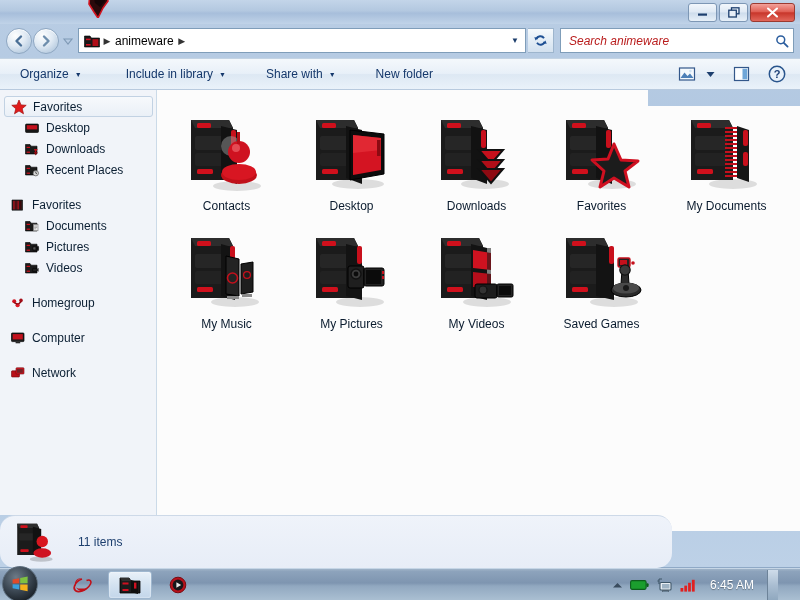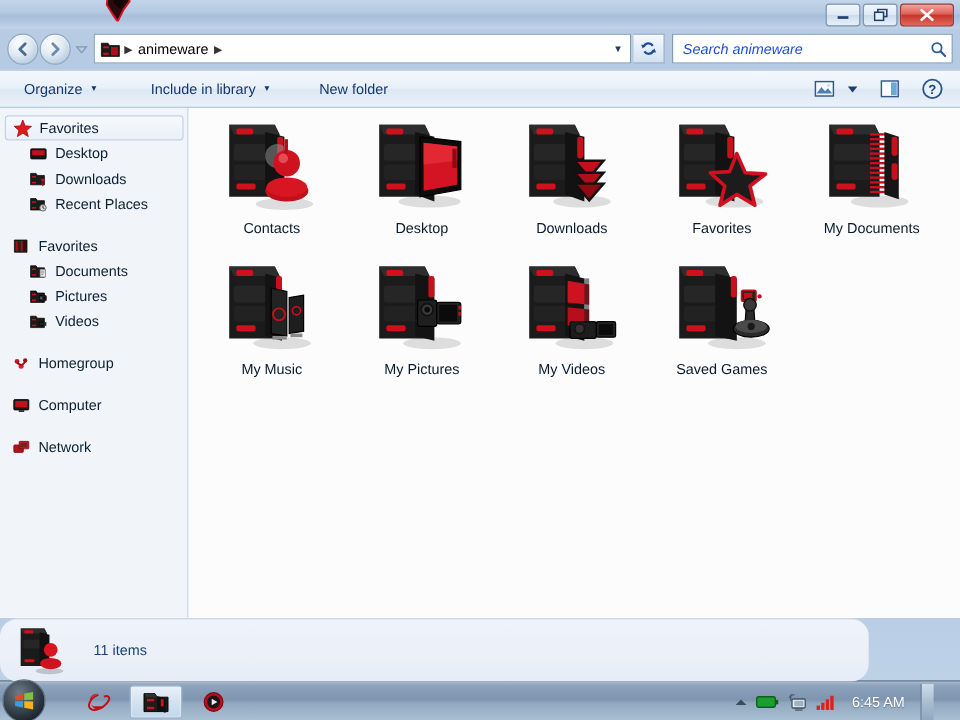--- a/index.html
+++ b/index.html
@@ -98,21 +98,21 @@
     display: flex; align-items: center; justify-content: center;
     cursor: pointer;
   }
   #searchbox {
     position: absolute; left: 560px; top: 4px;
     width: 234px; height: 25px;
     background: #fff; border: 1px solid #7f9db9;
     display: flex; align-items: center; padding: 0 4px 0 8px;
     cursor: text;
   }
-  #search-ph { font-style: italic; color: #1d4ed8; font-size: 12px; }
+  #search-ph { font-style: italic; color: #b91c1c; font-size: 12px; }
   #search-icon { margin-left: auto; }
 
   
   #cmdbar {
     position: absolute; left: 0; top: 58px;
     width: 800px; height: 32px;
     background: linear-gradient(180deg,#f4f8fc 0%, #e8f0f8 48%, #dde8f3 52%, #eaf2fa 100%);
     border-top: 1px solid #c3d3e3;
     border-bottom: 1px solid #b8cade;
     display: flex; align-items: center;
@@ -154,21 +154,21 @@
     margin: 0 3px 0 4px; padding-left: 6px;
     height: 21px;
     background: linear-gradient(180deg,#f7f9fc 0%, #eaf0f7 100%);
     border: 1px solid #c2d2e3; border-radius: 3px;
   }
   .nav-gap { height: 14px; }
   .nav-ico { width: 16px; height: 16px; flex: 0 0 16px; }
 
   
   #content {
-    position: absolute; left: 158px; top: 0;
+    position: absolute; left: 158px; top: 16px;
     width: 642px; height: 425px;
     background: #fcfcfc;
     padding: 4px 0 0 6px;
     display: flex; flex-wrap: wrap;
     align-content: flex-start;
   }
   .file-item {
     width: 125px; height: 118px;
     display: flex; flex-direction: column; align-items: center;
     cursor: pointer; padding-top: 2px;
@@ -176,21 +176,21 @@
   .file-ico { width: 92px; height: 86px; }
   .file-label {
     font-size: 12px; color: #0a1b2e;
     margin-top: 1px; text-align: center;
     white-space: nowrap;
   }
 
   
   #statusbar {
     position: absolute; left: 0; top: 515px;
-    width: 724px; height: 53px;
+    width: 672px; height: 53px;
     background: linear-gradient(180deg,#eff3fa 0%, #e7edf7 100%);
     border-top: 1px solid #cdd9e8;
     display: flex; align-items: center; border-radius: 15px;
   }
   #status-ico { width: 48px; height: 48px; margin-left: 12px; flex: 0 0 48px; }
   #status-text {
     margin-left: 18px; font-size: 12px; color: #1d3f6e;
   }
 
   
@@ -319,20 +319,24 @@
     </div>
   </div>
 
   <div id="cmdbar">
     <div class="cmd">
       <span>Organize</span>
       <span class="cmd-caret">▼</span>
     </div>
     <div class="cmd" style="margin-left:22px">
       <span>Include in library</span>
+      <span class="cmd-caret">▼</span>
+    </div>
+    <div class="cmd" style="margin-left:18px">
+      <span>Share with</span>
       <span class="cmd-caret">▼</span>
     </div>
     <div class="cmd" style="margin-left:18px">
       <span>New folder</span>
     </div>
 
     <div id="cmd-right">
       <div class="cmd-icn">
         <svg width="18" height="16" viewBox="0 0 18 16">
           <rect x="1.5" y="2" width="15" height="12" fill="#f4f9fd" stroke="#33578a" stroke-width="1.2"></rect>

